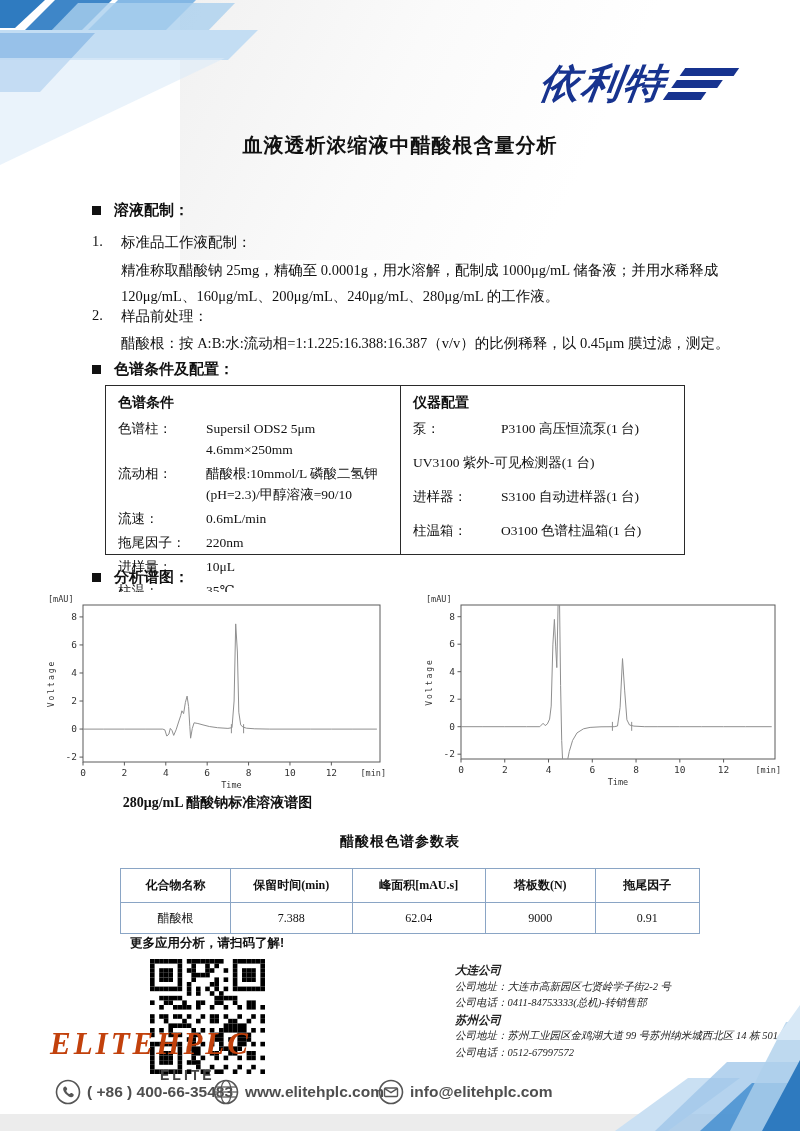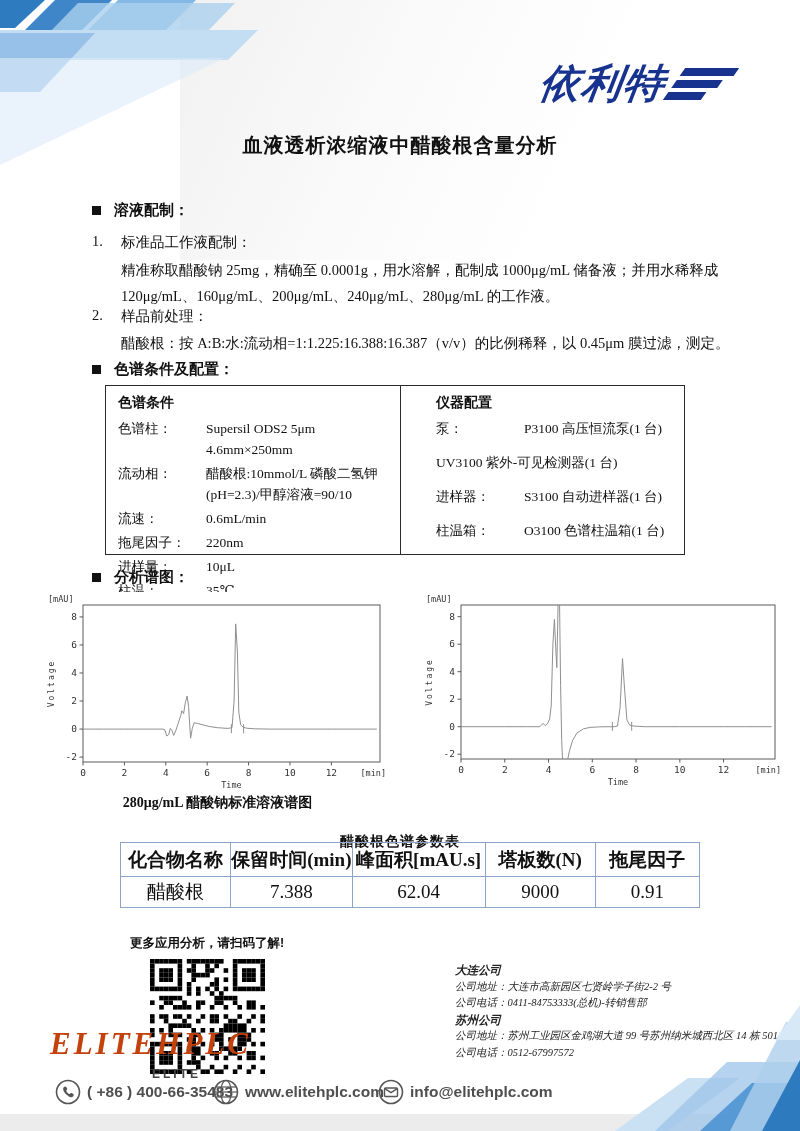--- a/index.html
+++ b/index.html
@@ -33,56 +33,56 @@
   
   .sec-head { position:absolute; display:flex; align-items:center; gap:13px;
     font-size:15px; font-weight:bold; }
   .sq { width:9px; height:9px; background:#111; flex:0 0 auto; }
   
   .num { position:absolute; font-size:14.5px; }
   .li-title { position:absolute; font-size:14.5px; }
   .para { position:absolute; font-size:14.5px; line-height:26px; width:605px; }
   
   .cond-table { position:absolute; left:105px; top:385px; width:580px; height:170px;
-    border:1px solid #2a2a2a; display:flex; font-size:13.5px;gap:23px; }
+    border:1px solid #2a2a2a; display:flex; font-size:13.5px; }
   .cond-col { padding:8px 12px 6px 12px; }
   .cond-left  { width:295px; border-right:1px solid #2a2a2a; }
   .cond-right { flex:1; }
   .cond-header { font-weight:bold; font-size:14px; margin-bottom:6px; }
   .cond-row { display:flex; margin-bottom:3px; line-height:21px; }
   .cond-right .cond-row { margin-bottom:13px; }
   .cond-label { flex:0 0 88px; }
   .cond-value { flex:1; }
   
   .fig-svg { position:absolute; background:#fff; }
   .fig-caption { position:absolute; text-align:center; font-size:14px; font-weight:bold; }
   
   .param-title { position:absolute; left:0; top:833px; width:100%; text-align:center;
     font-size:14px; font-weight:600; letter-spacing:1px; }
-  .param-table { position:absolute; left:120px; top:842px; width:580px;
-    border-collapse:collapse; font-size:19px; }
+  .param-table { position:absolute; left:120px; top:868px; width:580px;
+    border-collapse:collapse; font-size:12px; }
   .param-table th, .param-table td { border:1px solid #8aa5c5; text-align:center; }
   .param-table th { height:34px; font-weight:bold; }
   .param-table td { height:31px; font-weight:normal; }
   
   .qr-label { position:absolute; left:130px; top:935px;
     font-family:"Liberation Sans","DejaVu Sans",sans-serif; font-weight:bold; font-size:12.5px; }
   .qr-box { position:absolute; left:150px; top:959px; }
   .watermark { position:absolute; left:50px; top:1026px; font-size:31px; font-weight:bold;
     font-style:italic; letter-spacing:3px; color:#c2410c;
     font-family:"Liberation Serif","DejaVu Serif",serif; }
   .companies { position:absolute; left:455px; top:962px; font-size:10.5px; line-height:16.5px;
     font-style:italic; color:#222; }
   .co-name { font-weight:bold; font-size:11.5px; }
   
   .footer-item { position:absolute; display:flex; align-items:center; gap:6px;
     font-family:"Liberation Sans","DejaVu Sans",sans-serif; font-weight:bold;
     font-size:15.5px; color:#4f4f4f; }
   .f-icon { width:26px; height:26px; flex:0 0 auto; }
-  .elite-small { position:absolute; left:144px; top:1067px; font-size:12px; letter-spacing:3px;
+  .elite-small { position:absolute; left:152px; top:1067px; font-size:14px; letter-spacing:3px;
     font-family:"Liberation Sans","DejaVu Sans",sans-serif; font-weight:bold; color:#444;padding-left:8px; }
 </style>
 </head>
 <body>
 
 <div class="page">
 
   <div class="deco wash-top"></div>
   <svg class="deco tl1" width="800" height="170" viewBox="0 0 800 170">
     <polygon points="55,0 112,0 80,32 23,32" fill="#3e86c8"></polygon>

